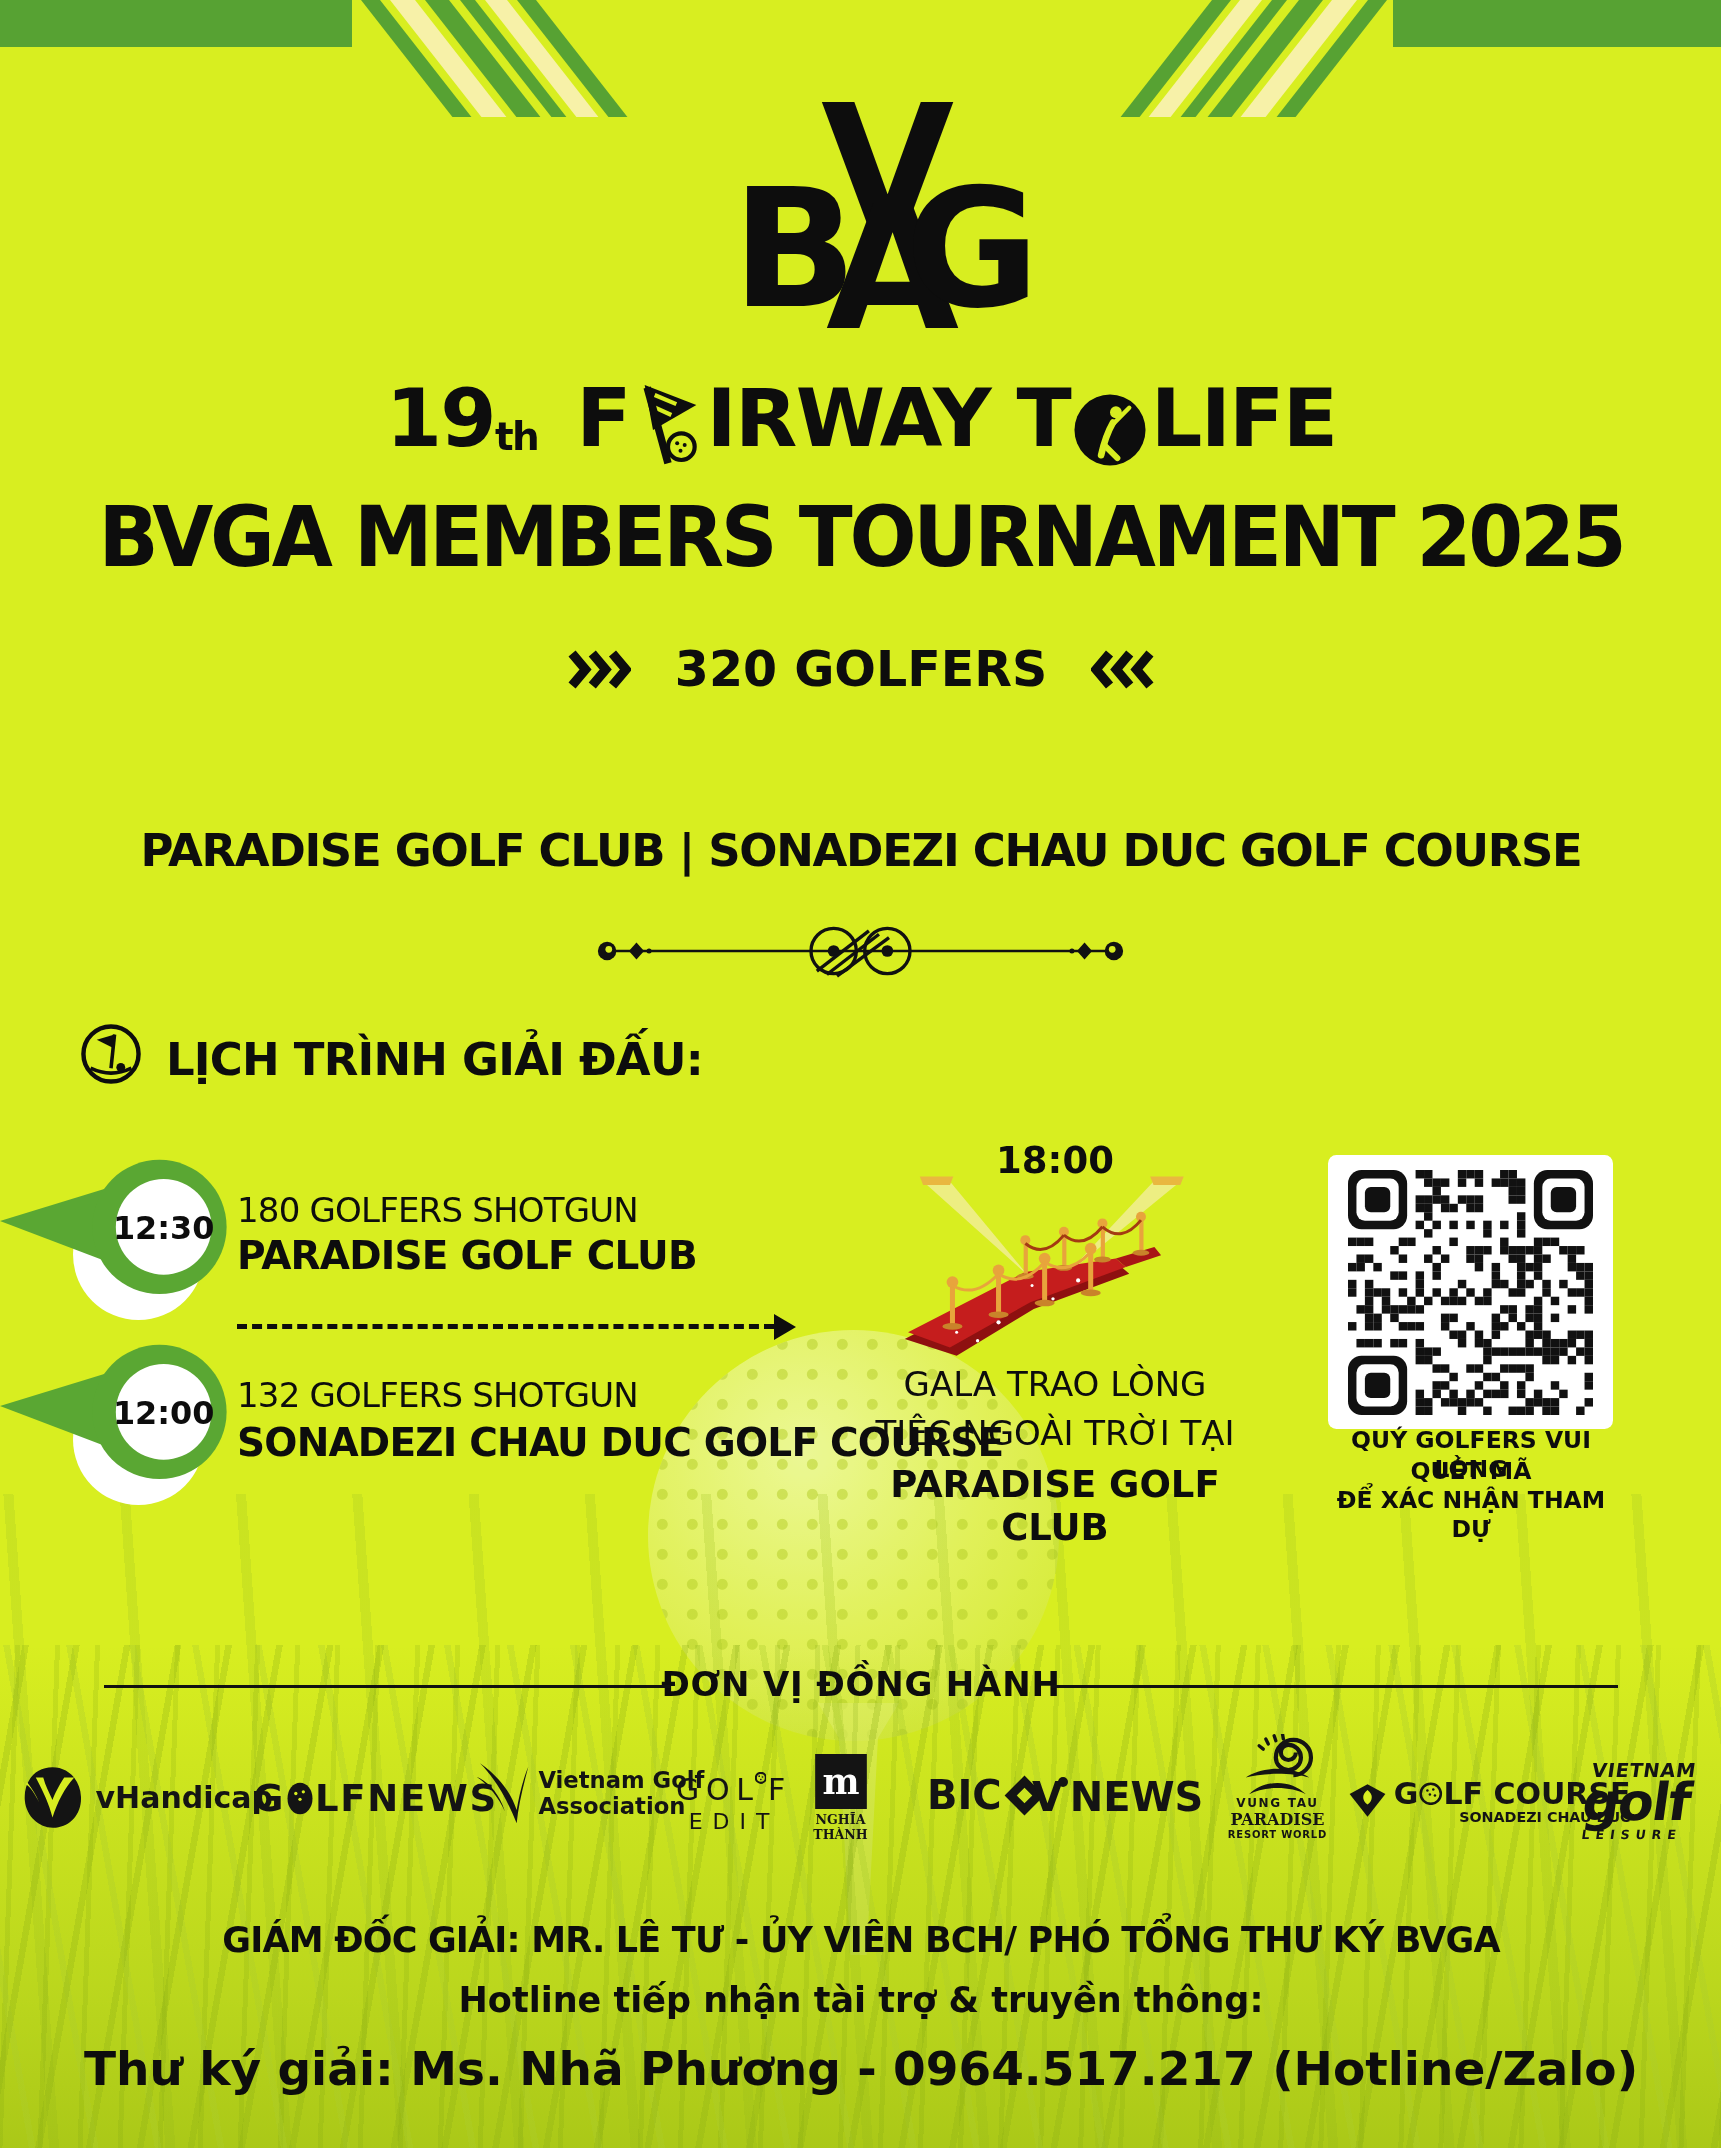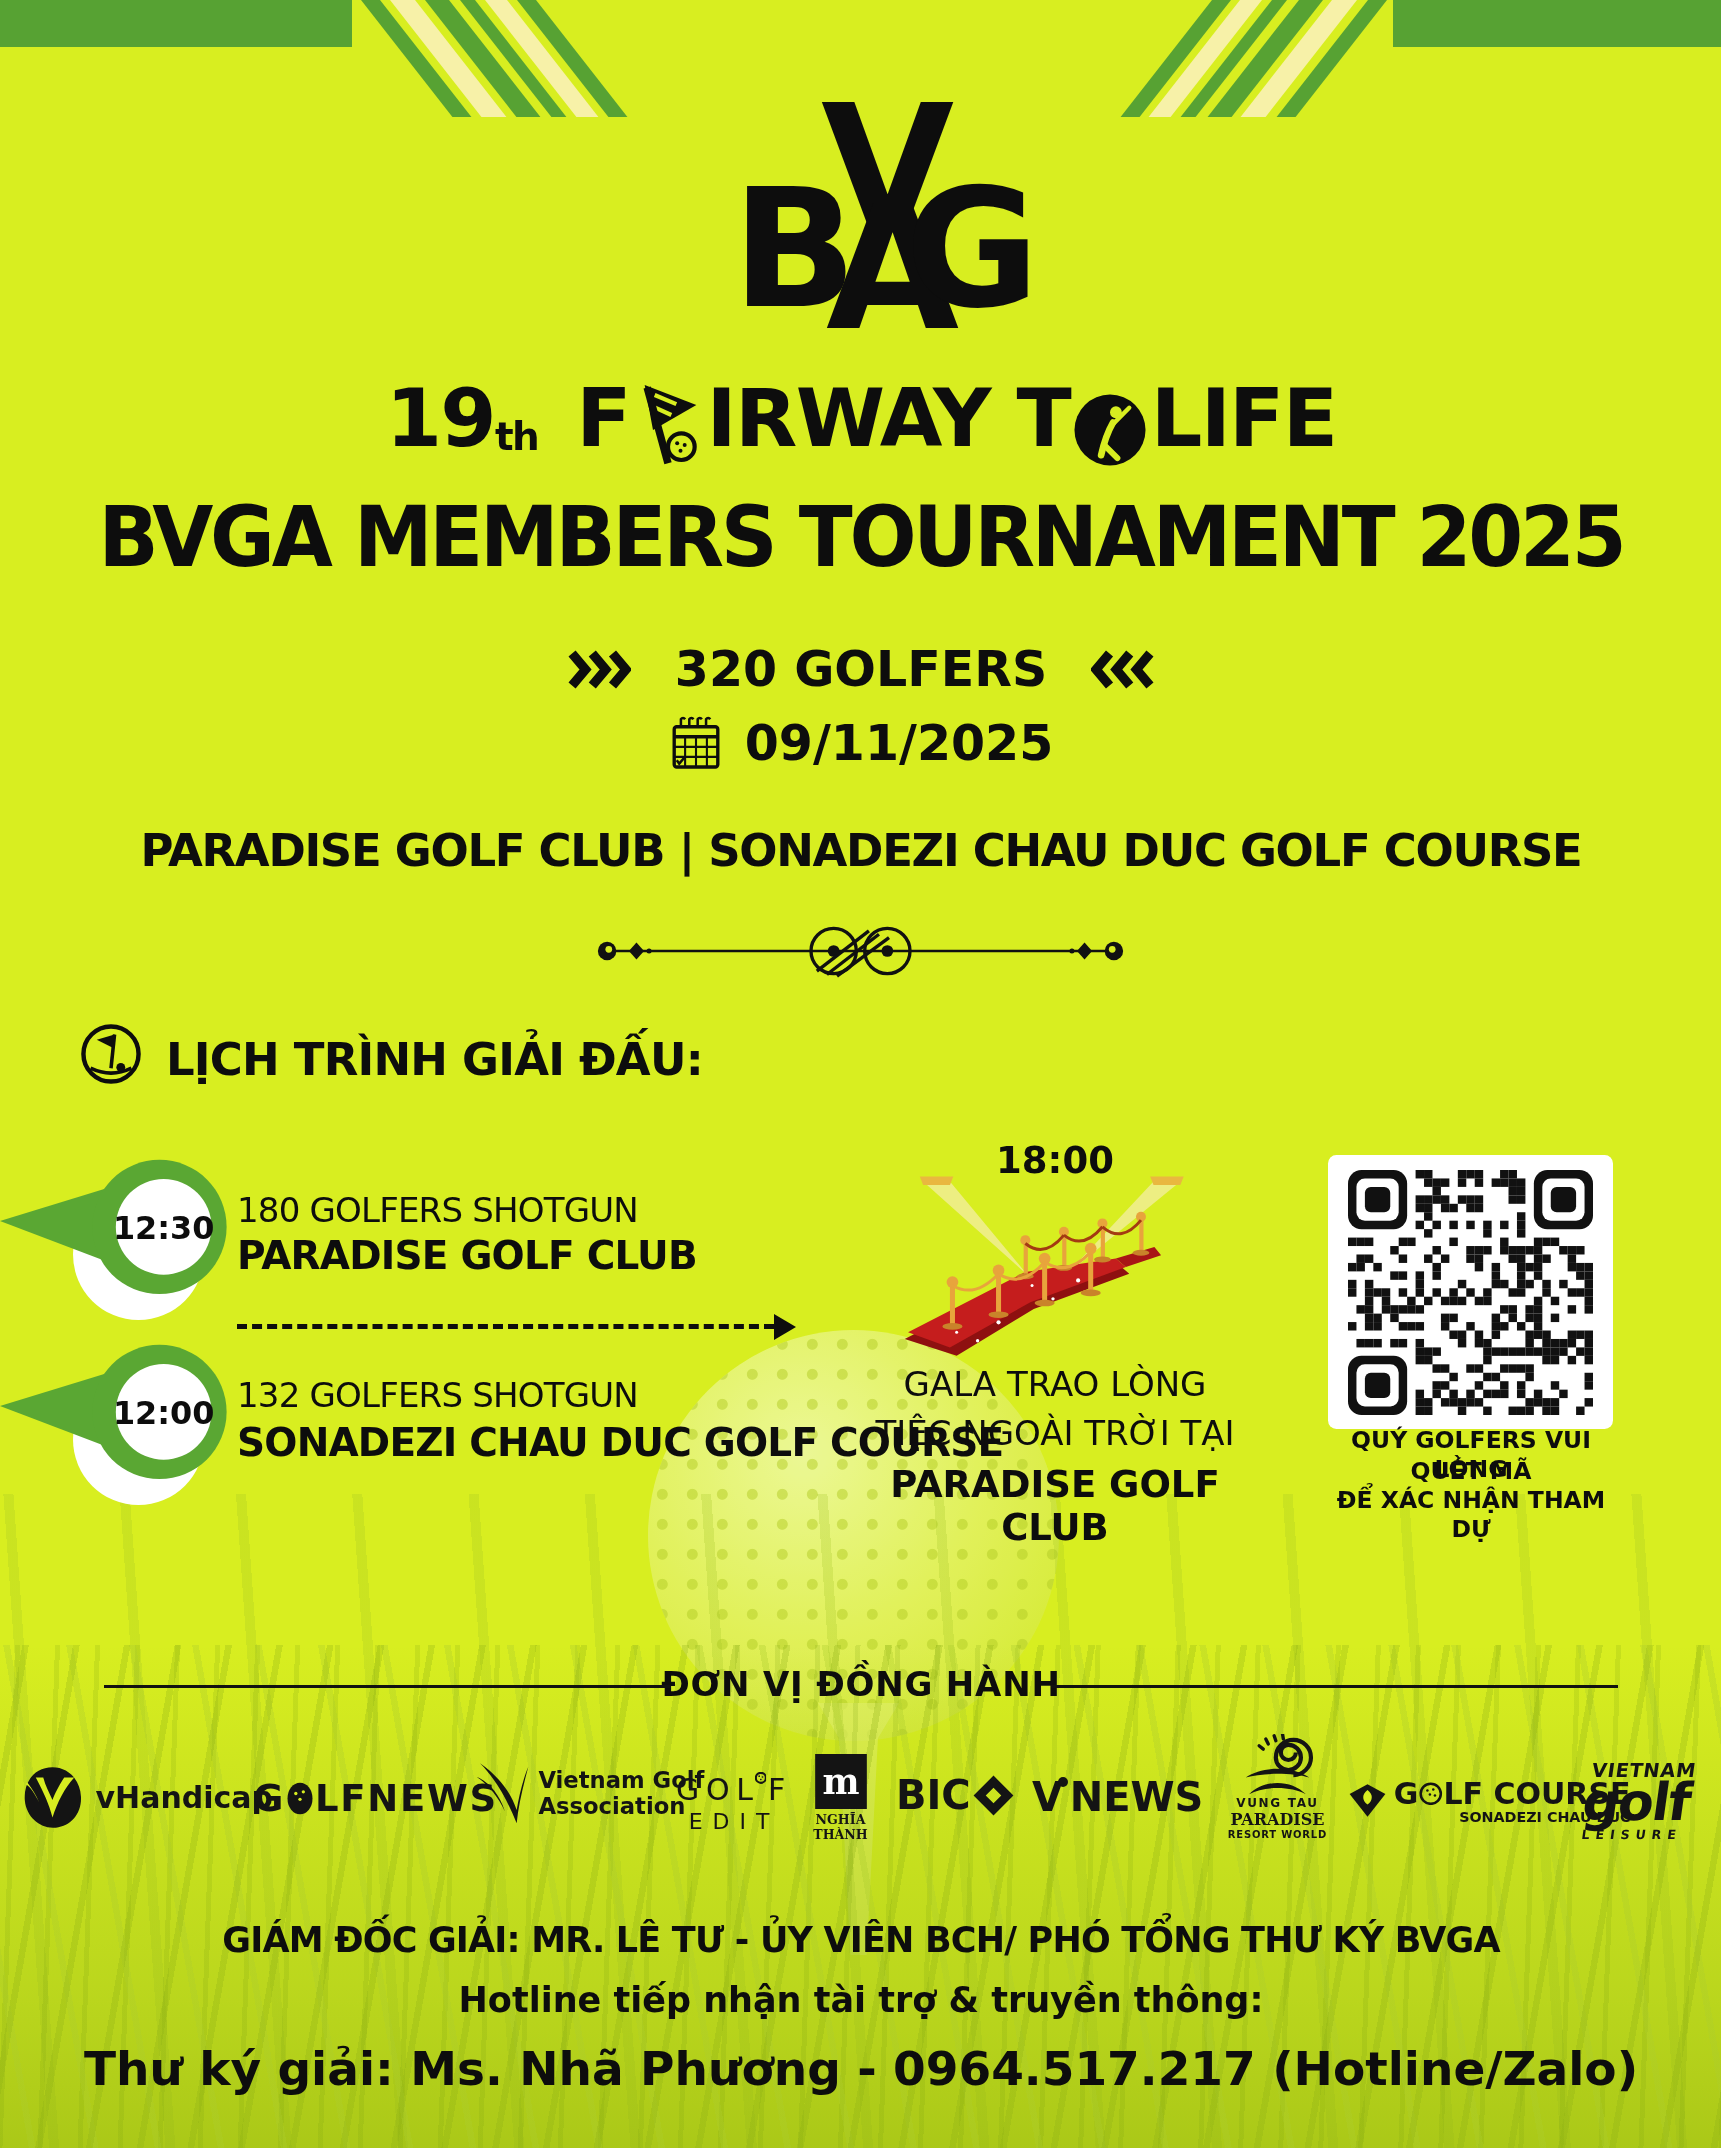--- a/index.html
+++ b/index.html
@@ -95,21 +95,21 @@
   .vhandicap .lbl{font-size:30px; font-weight:bold;}
   .golfnews{left:253px; top:1777px; display:flex; align-items:center;}
   .golfnews .t{font-size:37px; font-weight:bold; letter-spacing:1.7px;}
   .vga{left:475px; top:1760px; display:flex; align-items:center; gap:8.4px;}
   .vga .col div{font-size:22.7px; font-weight:bold; line-height:26px;}
   .golfedit{left:676px; top:1772px; text-align:center;}
   .golfedit .r1{font-size:30px; letter-spacing:6.7px; display:flex; align-items:flex-end; justify-content:center;}
   .golfedit .r2{font-size:22px; letter-spacing:10px; margin-top:1.7px;}
   .nghiathanh{left:790px; top:1754px; text-align:center; width:101px;}
   .nghiathanh .cap{font-size:12.6px; font-weight:bold; margin-top:3.4px; font-family:"DejaVu Serif","Liberation Serif",serif;}
-  .bico{left:896px; top:1772px; display:flex; align-items:center; gap:0;justify-content:space-between;}
+  .bico{left:927px; top:1772px; display:flex; align-items:center; gap:0;justify-content:space-between;}
   .bico .t{font-size:40px; font-weight:bold;}
   .vnews{left:1032px; top:1774px; display:flex; align-items:flex-start;}
   .vnews .t{font-size:40px; font-weight:bold;}
   .vnews .dot{width:10px; height:10px; border-radius:50%; background:#141414; margin:3.4px 1.7px 0 -5px;}
   .paradise{left:1223px; top:1734px; width:109px; text-align:center;}
   .paradise .arc{font-size:12px; font-weight:bold; letter-spacing:1.7px;}
   .paradise .nm{font-size:16px; font-weight:bold; font-family:"DejaVu Serif","Liberation Serif",serif;}
   .paradise .sub{font-size:10px; font-weight:bold; letter-spacing:0.8px;}
   .golfcourse{left:1348px; top:1776px; display:flex; align-items:center; gap:6.7px;}
   .golfcourse .r1{font-size:30px; font-weight:bold; display:flex; align-items:center;}
@@ -189,41 +189,20 @@
       <path d="M54 4 L70 23 L54 42" stroke="#0d0d0d" stroke-width="11" fill="none"></path>
     </svg>
     <span class="cnt">320 GOLFERS</span>
     <svg width="64" height="39" viewBox="0 0 76 46">
       <path d="M70 4 L54 23 L70 42" stroke="#0d0d0d" stroke-width="11" fill="none"></path>
       <path d="M46 4 L30 23 L46 42" stroke="#0d0d0d" stroke-width="11" fill="none"></path>
       <path d="M22 4 L6 23 L22 42" stroke="#0d0d0d" stroke-width="11" fill="none"></path>
     </svg>
   </div>
 
-  <div class="date-row abs">
-    <svg width="54" height="57" viewBox="0 0 64 68">
-      <rect x="6" y="14" width="52" height="48" rx="3" fill="none" stroke="#0d0d0d" stroke-width="4"></rect>
-      <line x1="6" y1="26" x2="58" y2="26" stroke="#0d0d0d" stroke-width="4"></line>
-      <g stroke="#0d0d0d" stroke-width="3" fill="none">
-        <path d="M14 14 v-9 a3 3 0 0 1 5 0"></path>
-          <path d="M24 14 v-9 a3 3 0 0 1 5 0"></path>
-        <path d="M34 14 v-9 a3 3 0 0 1 5 0"></path>
-          <path d="M44 14 v-9 a3 3 0 0 1 5 0"></path>
-      </g>
-      <g stroke="#0d0d0d" stroke-width="2.5">
-        <line x1="19" y1="26" x2="19" y2="62"></line>
-          <line x1="32" y1="26" x2="32" y2="62"></line>
-          <line x1="45" y1="26" x2="45" y2="62"></line>
-        <line x1="6" y1="38" x2="58" y2="38"></line>
-          <line x1="6" y1="50" x2="58" y2="50"></line>
-      </g>
-      <path d="M9 54 l3 4 l6 -7" stroke="#0d0d0d" stroke-width="3" fill="none"></path>
-    </svg>
-    <span class="dt">09/11/2025</span>
-  </div>
 
   <div class="venues abs">PARADISE GOLF CLUB | SONADEZI CHAU DUC GOLF COURSE</div>
 
   <svg class="flourish abs" width="537" height="64" viewBox="0 0 640 76">
     <line x1="28" y1="38" x2="612" y2="38" stroke="#111" stroke-width="3"></line>
     <circle cx="18" cy="38" r="11" fill="#111"></circle>
       <circle cx="20" cy="36" r="4" fill="#d8ee20"></circle>
     <path d="M44 38 l9 -10 l9 10 l-9 10 Z" fill="#111"></path>
       <circle cx="68" cy="38" r="3" fill="#111"></circle>
     <circle cx="622" cy="38" r="11" fill="#111"></circle>

